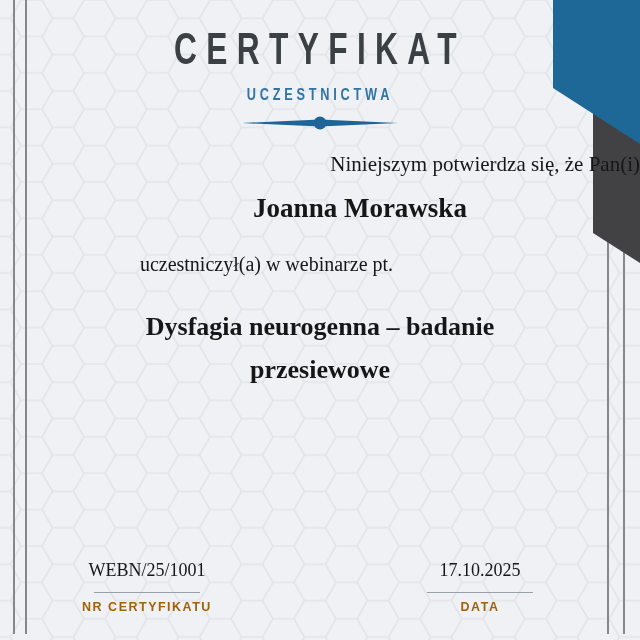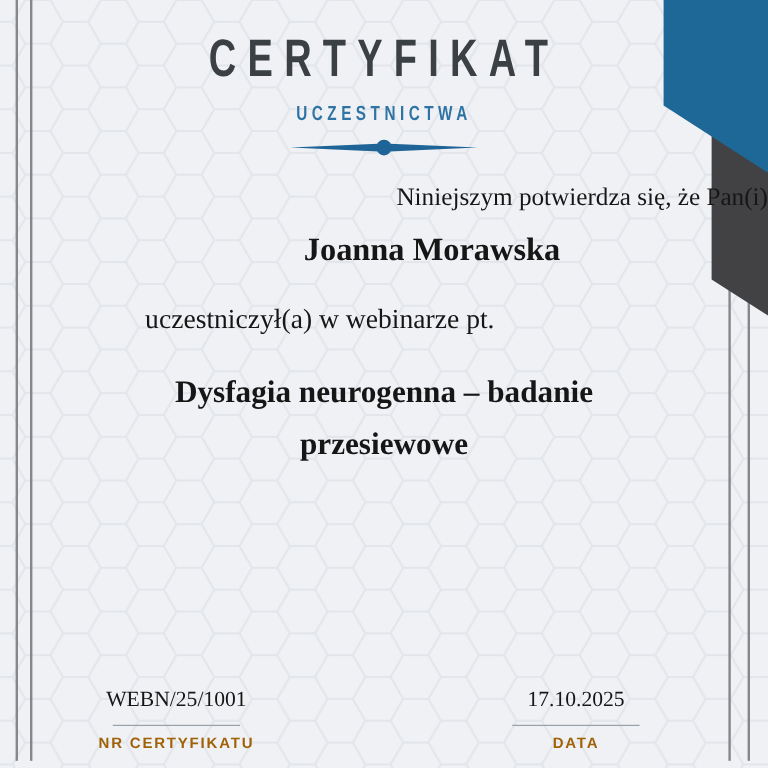--- a/index.html
+++ b/index.html
@@ -27,27 +27,27 @@
     position:absolute;top:85px;left:0;width:640px;margin:0;
     text-align:center;font-size:17px;font-weight:bold;color:#2f74a4;
     letter-spacing:5px;transform:scaleX(0.75);transform-origin:50% 50%;
     white-space:nowrap;
   }
   .divider{position:absolute;top:112px;left:240px;}
 
   .serif{font-family:"Liberation Serif", serif;color:#161616;}
   .intro-line{position:absolute;top:152px;left:0;width:640px;text-align:right;font-size:21px;margin:0;}
   .recipient-name{position:absolute;top:193px;left:0;width:640px;text-align:center;font-size:27px;font-weight:bold;margin:0;padding-left:40px;}
-  .participation-line{position:absolute;top:253px;left:0;width:533px;text-align:center;font-size:23px;margin:0;}
+  .participation-line{position:absolute;top:253px;left:0;width:533px;text-align:center;font-size:20px;margin:0;}
   .webinar-title{
     position:absolute;top:305px;left:120px;width:400px;text-align:center;
     font-size:26px;font-weight:bold;line-height:43px;margin:0;
   }
 
-  .footer-col{position:absolute;top:572px;width:160px;text-align:center;}
+  .footer-col{position:absolute;top:560px;width:160px;text-align:center;}
   .footer-col.left{left:67px;}
   .footer-col.right{left:400px;}
   .footer-value{font-size:18px;margin:0;white-space:nowrap;}
   .footer-rule{width:106px;height:1px;background:#97a1ab;border:0;margin:11px auto 7px auto;}
   .footer-label{font-size:12.5px;font-weight:bold;color:#a16207;letter-spacing:1.5px;margin:0;white-space:nowrap;}
 </style>
 </head>
 <body>
 
 <svg class="hex-bg" width="640" height="640" xmlns="http://www.w3.org/2000/svg">

